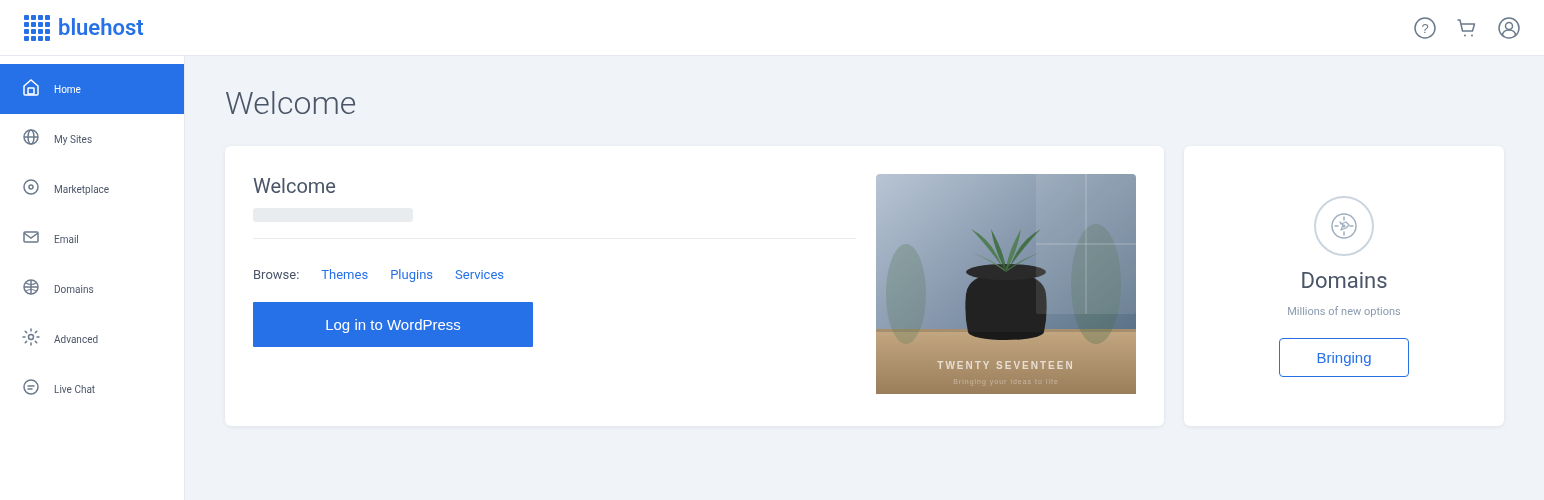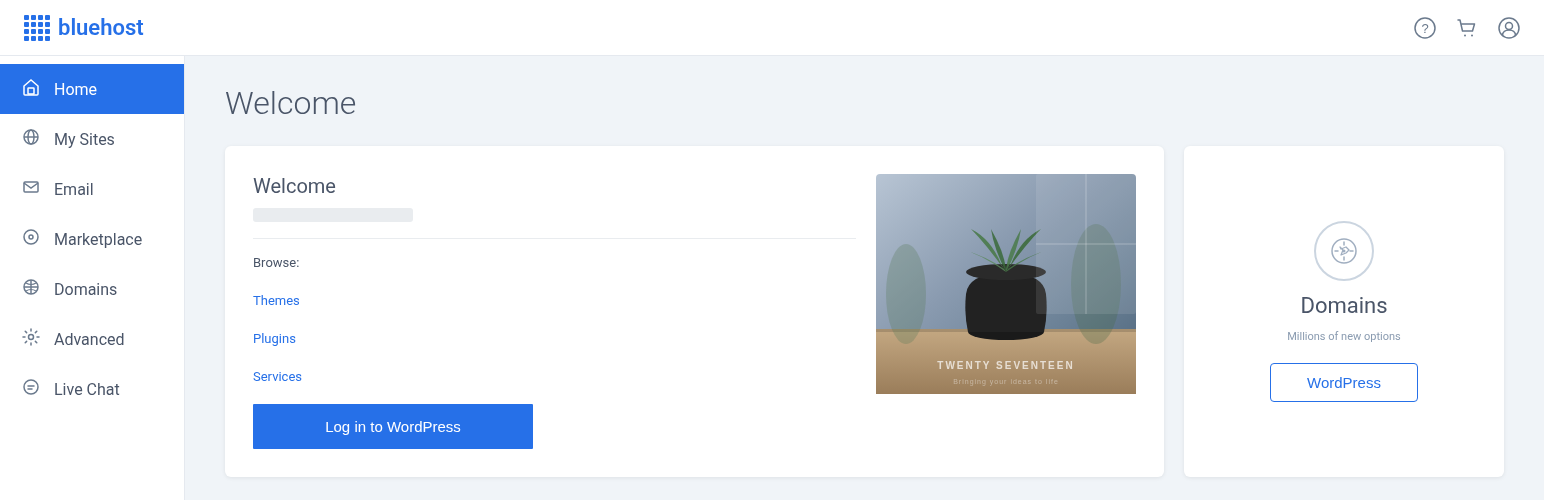--- a/index.html
+++ b/index.html
@@ -64,21 +64,21 @@
       flex-shrink: 0;
       padding: 8px 0;
     }
     .sidebar-item {
       display: flex;
       align-items: center;
       gap: 12px;
       padding: 14px 20px;
       cursor: pointer;
       color: #4a5568;
-      font-size: 16px;
+      font-size: 10px;
       font-weight: 400;
       transition: background 0.15s;
     }
     .sidebar-item.active {
       background: #2670e8;
       color: #fff;
     }
     .sidebar-item.active .sidebar-icon { color: #fff; }
     .sidebar-icon {
       font-size: 18px;
@@ -138,25 +138,24 @@
       height: 14px;
       width: 160px;
     }
     .welcome-card-divider {
       height: 1px;
       background: #e9ecef;
       margin: 6px 0;
     }
     .browse-row {
       display: flex;
-      align-items: flex-start;
-      gap: 11px;
+      align-items: flex-end;
+      gap: 22px;
       font-size: 13px;
       color: #4a5568;
-      flex-direction: column;
     }
     .browse-link {
       color: #2670e8;
       cursor: pointer;
       text-decoration: none;
       margin-top: 12px;
     }
     .updates-row {
       font-size: 13px;
       color: #4a5568;
@@ -303,35 +302,35 @@
           <ellipse cx="9" cy="9" rx="3" ry="7" stroke="currentColor" stroke-width="1.5"></ellipse>
           <line x1="2" y1="9" x2="16" y2="9" stroke="currentColor" stroke-width="1.5"></line>
         </svg>
       </span>
       <span>My Sites</span>
     </div>
 
     <div class="sidebar-item">
       <span class="sidebar-icon">
         <svg width="18" height="18" viewBox="0 0 18 18" fill="none">
+          <circle cx="9" cy="9" r="7" stroke="currentColor" stroke-width="1.5"></circle>
+          <circle cx="9" cy="9" r="2" stroke="currentColor" stroke-width="1.5"></circle>
+        </svg>
+      </span>
+      <span>Marketplace</span>
+    </div>
+
+    <div class="sidebar-item">
+      <span class="sidebar-icon">
+        <svg width="18" height="18" viewBox="0 0 18 18" fill="none">
           <rect x="2" y="4" width="14" height="10" rx="1" stroke="currentColor" stroke-width="1.5"></rect>
           <path d="M2 5l7 5 7-5" stroke="currentColor" stroke-width="1.5"></path>
         </svg>
       </span>
       <span>Email</span>
-    </div>
-
-    <div class="sidebar-item">
-      <span class="sidebar-icon">
-        <svg width="18" height="18" viewBox="0 0 18 18" fill="none">
-          <circle cx="9" cy="9" r="7" stroke="currentColor" stroke-width="1.5"></circle>
-          <circle cx="9" cy="9" r="2" stroke="currentColor" stroke-width="1.5"></circle>
-        </svg>
-      </span>
-      <span>Marketplace</span>
     </div>
 
     <div class="sidebar-item">
       <span class="sidebar-icon">
         <svg width="18" height="18" viewBox="0 0 18 18" fill="none">
           <circle cx="9" cy="9" r="7" stroke="currentColor" stroke-width="1.5"></circle>
           <path d="M9 2v14M2 9h14" stroke="currentColor" stroke-width="1.5"></path>
           <path d="M4 5c1.5 1 3 1.5 5 1.5S12.5 6 14 5M4 13c1.5-1 3-1.5 5-1.5S12.5 12 14 13" stroke="currentColor" stroke-width="1.2"></path>
         </svg>
       </span>
@@ -428,19 +427,19 @@
         <div class="domain-icon">
           <svg width="30" height="30" viewBox="0 0 30 30" fill="none">
             <circle cx="15" cy="15" r="12" stroke="#a0aec0" stroke-width="1.5"></circle>
             <path d="M15 6v3M15 21v3M6 15h3M21 15h3" stroke="#a0aec0" stroke-width="1.5" stroke-linecap="round"></path>
             <path d="M11 11l3 3-2 5 5-2 3-3-3-3-5 2-1-2z" fill="none" stroke="#a0aec0" stroke-width="1.3" stroke-linejoin="round"></path>
             <circle cx="15" cy="15" r="1.5" fill="#a0aec0"></circle>
           </svg>
         </div>
         <div class="domain-title">Domains</div>
         <div class="domain-subtitle">Millions of new options</div>
-        <button class="register-button">WordPress</button>
+        <button class="register-button">Bringing</button>
       </div>
 
     </div>
   </div>
 
 </div>
 
 </body></html>

